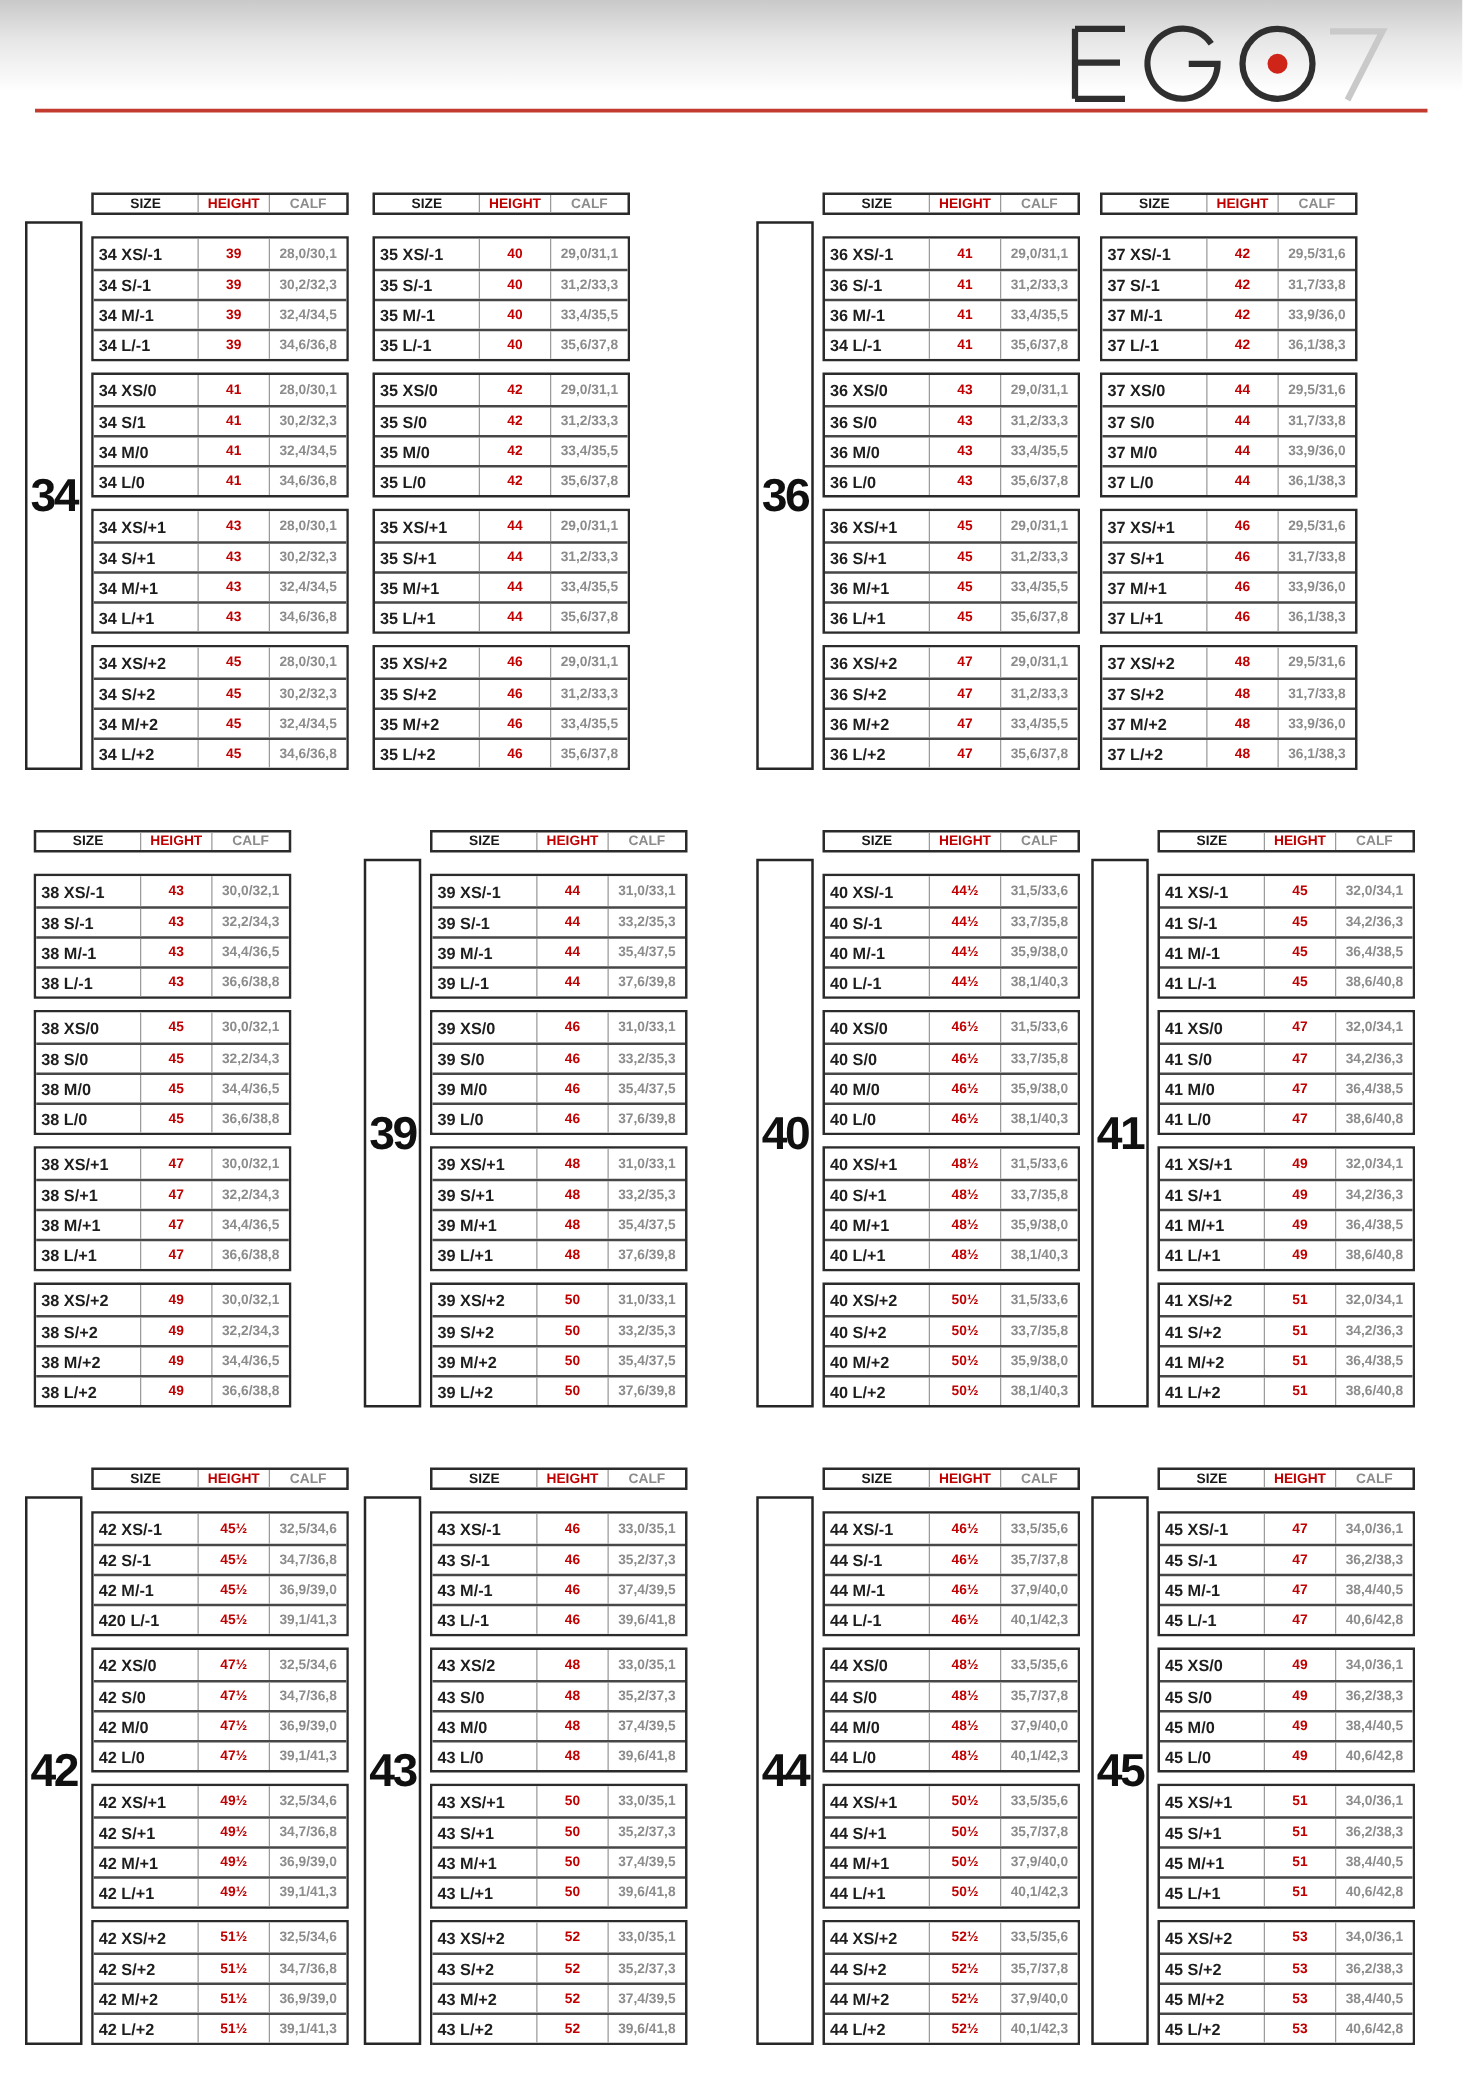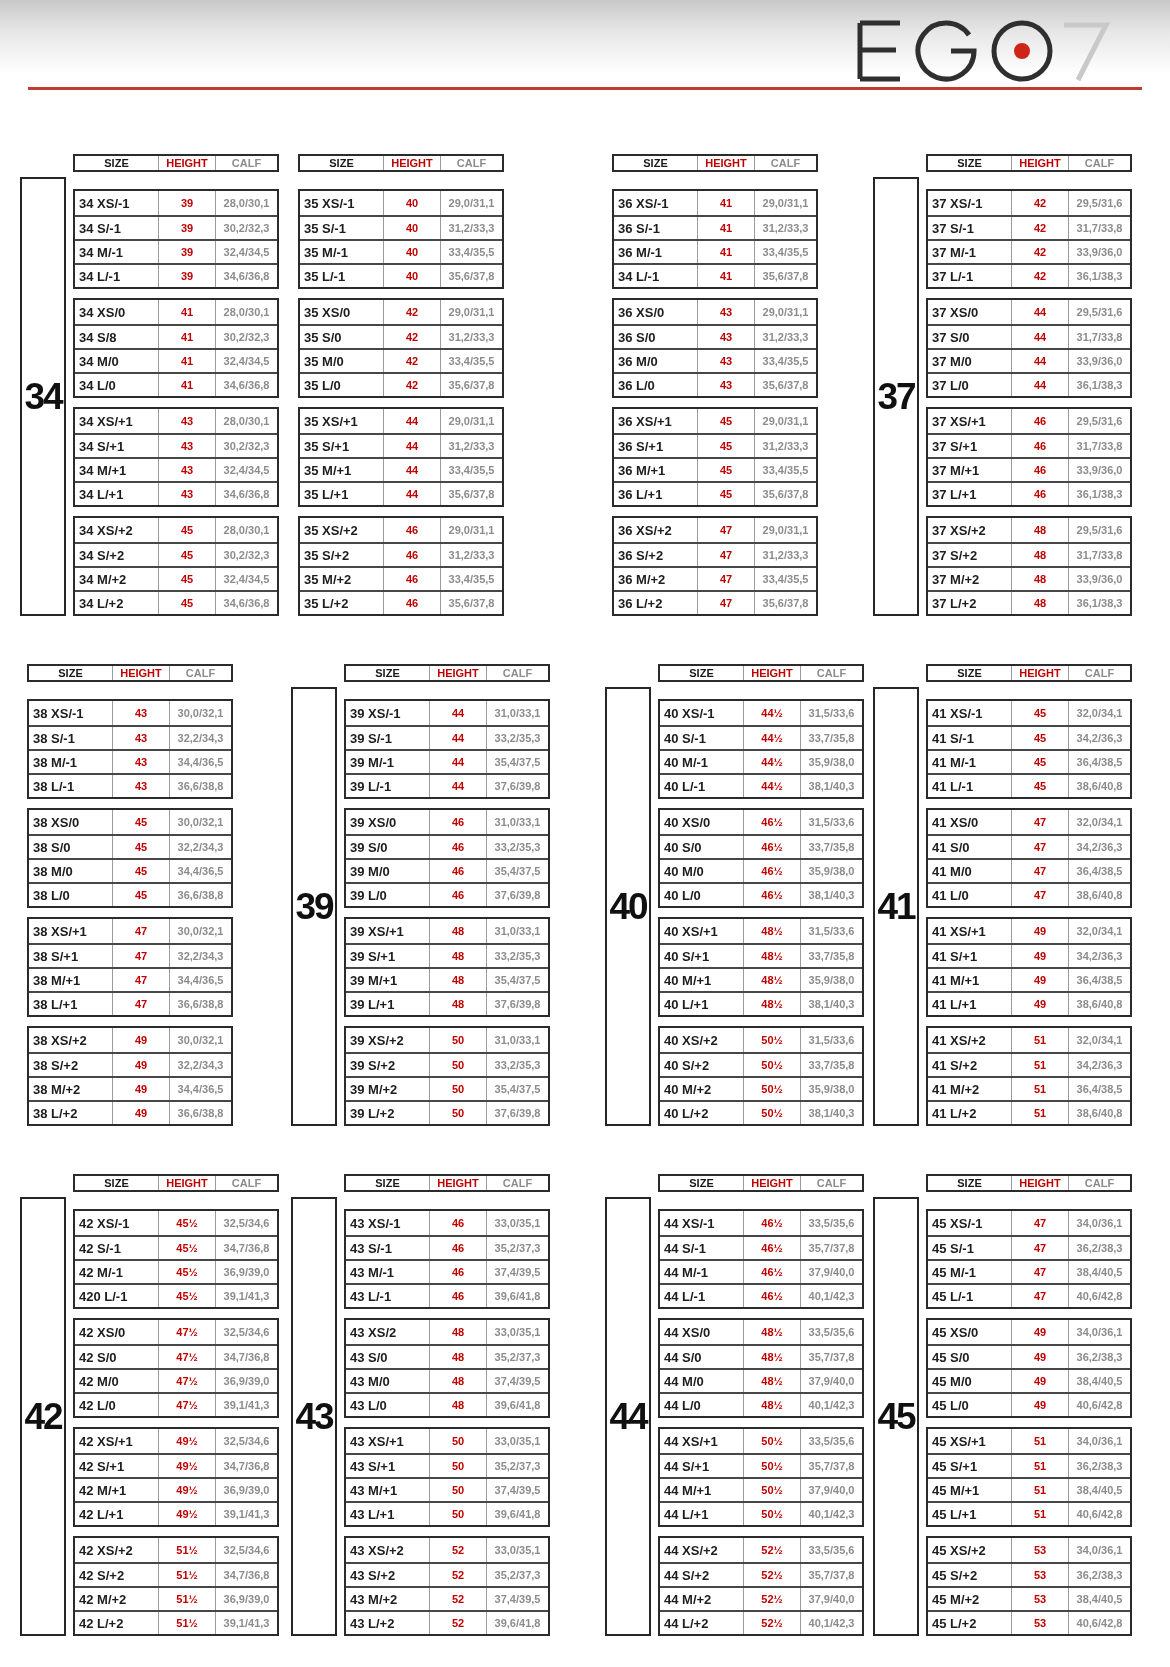--- a/index.html
+++ b/index.html
@@ -110,21 +110,21 @@
     <span class="c c-calf">34,6/36,8</span>
   </div>
             </div>
             <div class="grp">
               <div class="row">
     <span class="c c-size">34 XS/0</span>
     <span class="c c-height">41</span>
     <span class="c c-calf">28,0/30,1</span>
   </div>
               <div class="row">
-    <span class="c c-size">34 S/8</span>
+    <span class="c c-size">34 S/1</span>
     <span class="c c-height">41</span>
     <span class="c c-calf">30,2/32,3</span>
   </div>
               <div class="row">
     <span class="c c-size">34 M/0</span>
     <span class="c c-height">41</span>
     <span class="c c-calf">32,4/34,5</span>
   </div>
               <div class="row">
     <span class="c c-size">34 L/0</span>
@@ -269,20 +269,23 @@
   </div>
               <div class="row">
     <span class="c c-size">35 L/+2</span>
     <span class="c c-height">46</span>
     <span class="c c-calf">35,6/37,8</span>
   </div>
             </div>
           </div>
   </section>
         <section class="block">
+    <div class="num-box">
+      <span class="num">36</span>
+    </div>
     <div class="tbl">
       <div class="thead">
         <span class="c c-size th-size">SIZE</span>
         <span class="c c-height th-height">HEIGHT</span>
         <span class="c c-calf th-calf">CALF</span>
       </div>
     <div class="grp">
               <div class="row">
     <span class="c c-size">36 XS/-1</span>
     <span class="c c-height">41</span>
@@ -366,23 +369,20 @@
   </div>
               <div class="row">
     <span class="c c-size">36 L/+2</span>
     <span class="c c-height">47</span>
     <span class="c c-calf">35,6/37,8</span>
   </div>
             </div>
           </div>
   </section>
         <section class="block">
-    <div class="num-box">
-      <span class="num">37</span>
-    </div>
     <div class="tbl">
       <div class="thead">
         <span class="c c-size th-size">SIZE</span>
         <span class="c c-height th-height">HEIGHT</span>
         <span class="c c-calf th-calf">CALF</span>
       </div>
     <div class="grp">
               <div class="row">
     <span class="c c-size">37 XS/-1</span>
     <span class="c c-height">42</span>

